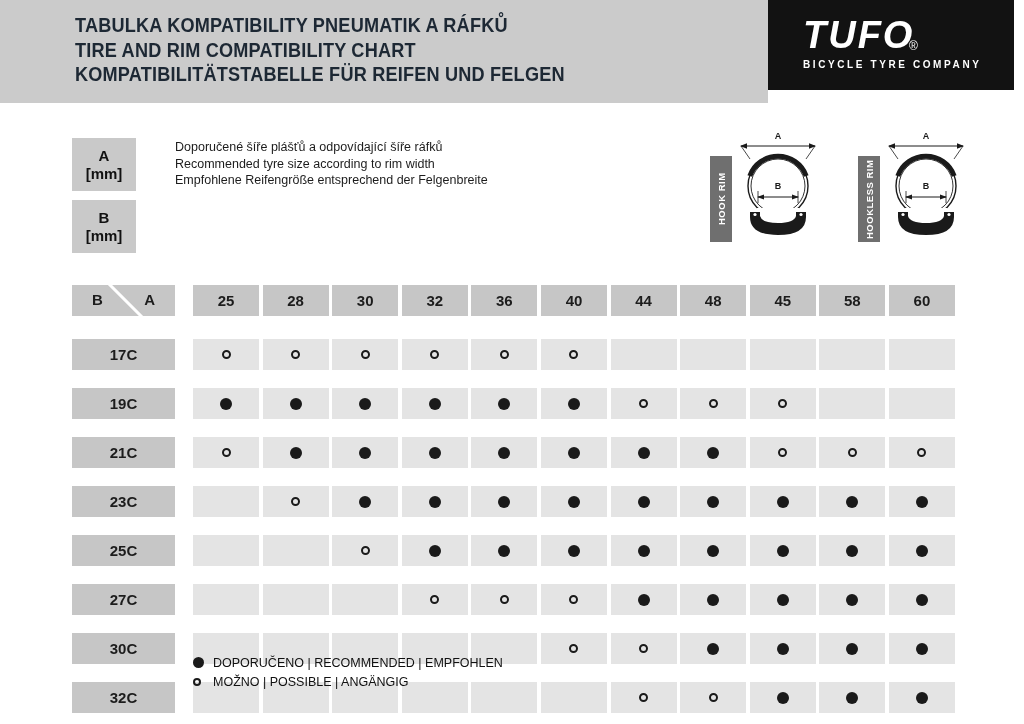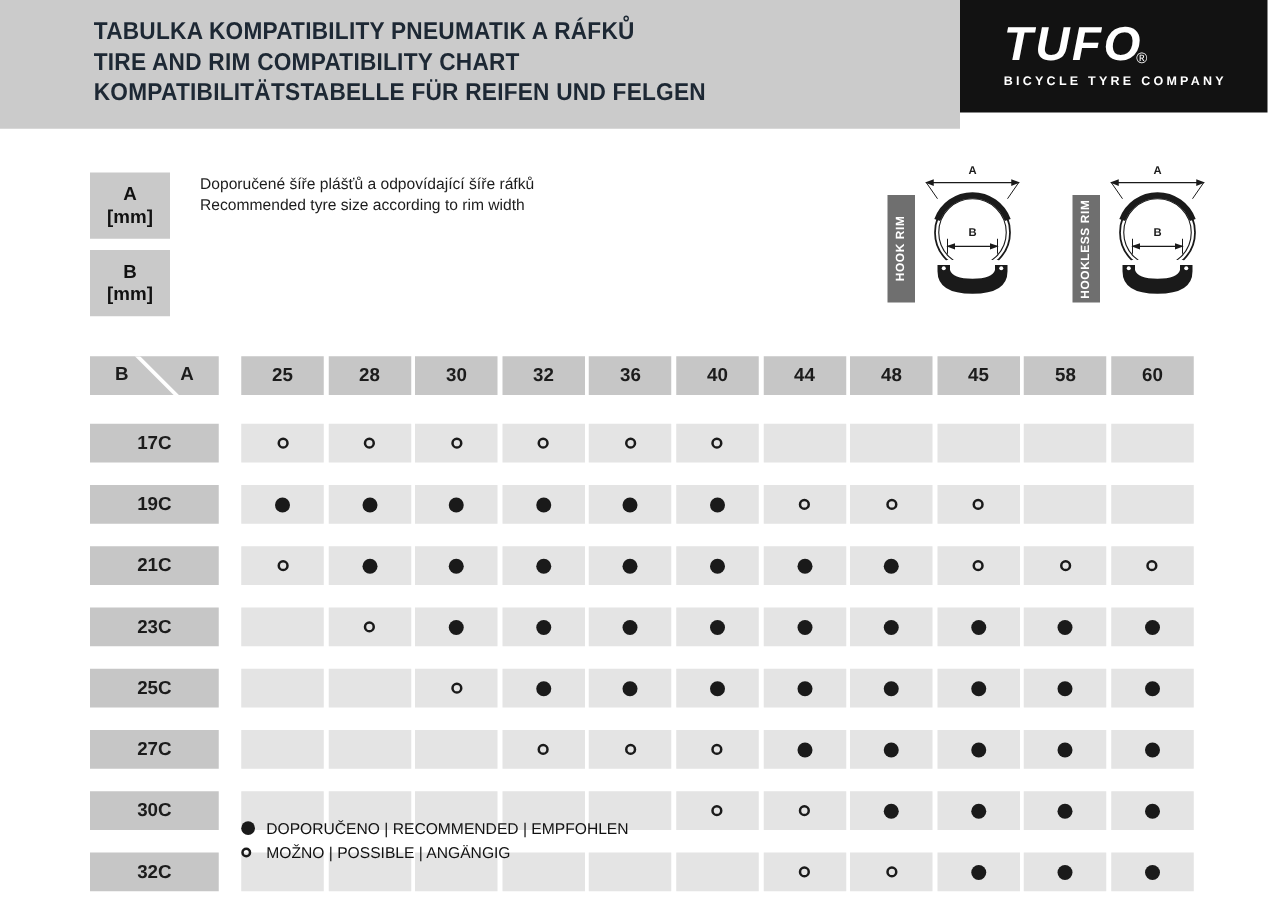--- a/index.html
+++ b/index.html
@@ -12,21 +12,21 @@
   .page{position:absolute;inset:0;}
 
   
   .band{position:absolute;left:0;top:0;width:768px;height:103px;background:var(--band-gray);}
   .titles{position:absolute;left:75px;top:13px;color:var(--title-ink);font-weight:bold;font-size:19.5px;line-height:24.5px;letter-spacing:.2px;transform:scaleX(.93);transform-origin:left top;white-space:nowrap;}
   .logo-box{position:absolute;left:768px;top:0;width:246px;height:90px;background:var(--logo-black);display:flex;align-items:center;justify-content:center;}
 
   
   .key-box{position:absolute;left:72px;width:64px;height:53px;background:#c9c9c9;display:flex;flex-direction:column;align-items:center;justify-content:center;font-weight:bold;color:#111;font-size:15px;line-height:18px;}
   .key-desc{position:absolute;left:160px;font-size:12.5px;line-height:16.5px;color:#1c1c1c;}
-  .key-desc div{white-space:nowrap;}
+  .key-desc div{white-space:nowrap;margin-left:15px;}
 
   
   .diagram{position:absolute;top:130px;display:flex;align-items:flex-start;}
   .rim-bar{margin-top:26px;width:22px;height:86px;background:var(--bar-gray);color:#fff;display:flex;align-items:center;justify-content:center;writing-mode:vertical-rl;transform:rotate(180deg);font-size:9.5px;font-weight:bold;letter-spacing:.5px;white-space:nowrap;}
   .diagram svg{margin-left:5px;}
 
   
   .table{position:absolute;left:72px;top:285px;}
   .trow{display:flex;margin-bottom:18px;}
   .trow.header-row{margin-bottom:23px;}
@@ -68,20 +68,21 @@
     </svg>
   </div>
 
   <div class="key-box" style="top:138px;">
     <div>A</div>
     <div>[mm]</div>
   </div>
   <div class="key-desc" style="top:139px;">
     <div>Doporučené šíře plášťů a odpovídající šíře ráfků</div>
     <div>Recommended tyre size according to rim width</div>
+    <div>Empfohlene Reifengröße entsprechend der Felgenbreite</div>
   </div>
   <div class="key-box" style="top:200px;">
     <div>B</div>
     <div>[mm]</div>
   </div>
 
   <div class="diagram" style="left:710px;">
     <div class="rim-bar">HOOK RIM</div>
     <svg width="82" height="120" viewBox="0 0 82 120">
       <text x="41" y="9" text-anchor="middle" font-size="9" font-weight="bold" fill="#1a1a1a">A</text>

